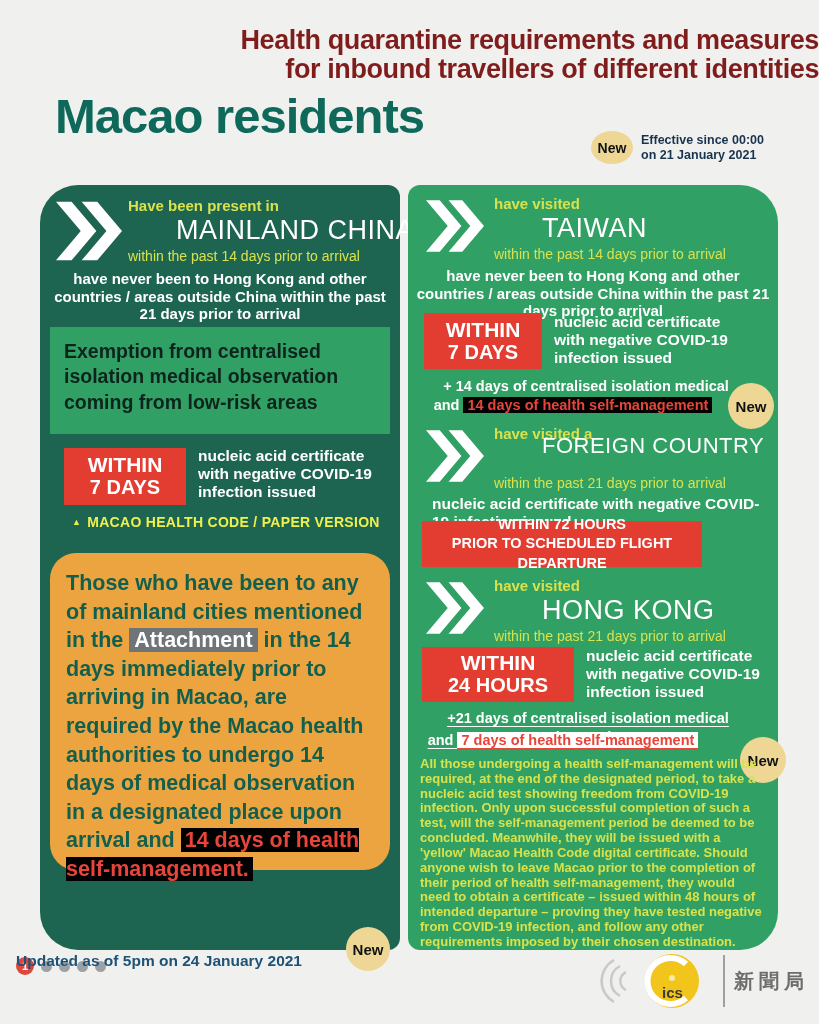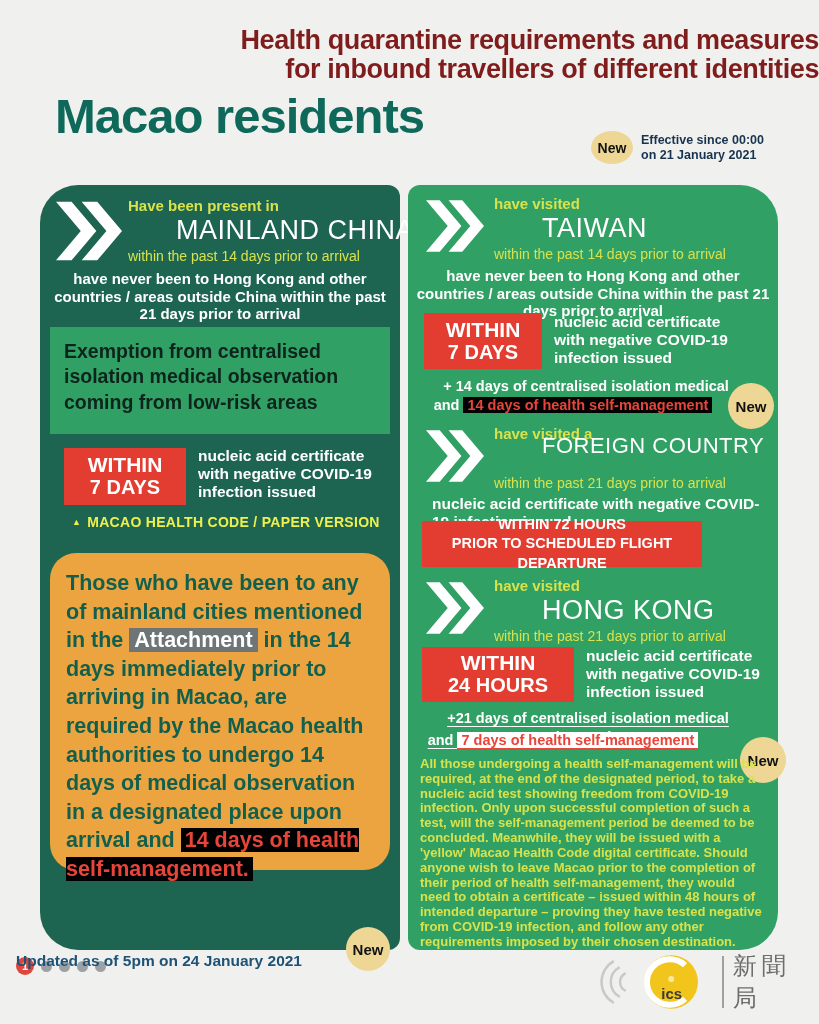--- a/index.html
+++ b/index.html
@@ -49,21 +49,21 @@
   .note-r{color:#d8e24c;font-weight:600;font-size:13px;line-height:1.14;text-align:left;}
 
   
   .pager{top:957px;left:16px;display:flex;align-items:center;gap:7px;}
   .pnum{width:18px;height:18px;border-radius:50%;background:#e0463c;color:#fff;font-size:11px;
         font-weight:bold;display:flex;align-items:center;justify-content:center;}
   .pdot{width:11px;height:11px;border-radius:50%;background:#9ba1a5;}
   .updated{top:952px;left:16px;color:#1e5276;font-weight:bold;font-size:15.5px;}
   .logo{top:950px;left:592px;display:flex;align-items:center;gap:9px;}
   .logo .divider{width:2px;height:52px;background:#a0a09e;}
-  .logo-cn{color:#6d6d6b;font-weight:normal;font-size:24px;letter-spacing:5px;}
+  .logo-cn{color:#6d6d6b;font-weight:bold;font-size:20px;letter-spacing:5px;}
   .logo-pt{color:#8e8e8c;font-style:italic;font-size:11.5px;line-height:1.18;}
 </style>
 </head>
 <body>
 
 <div class="page">
 
   <div class="abs hdr-title">
     <div>Health quarantine requirements and measures</div>
     <div>for inbound travellers of different identities</div>

